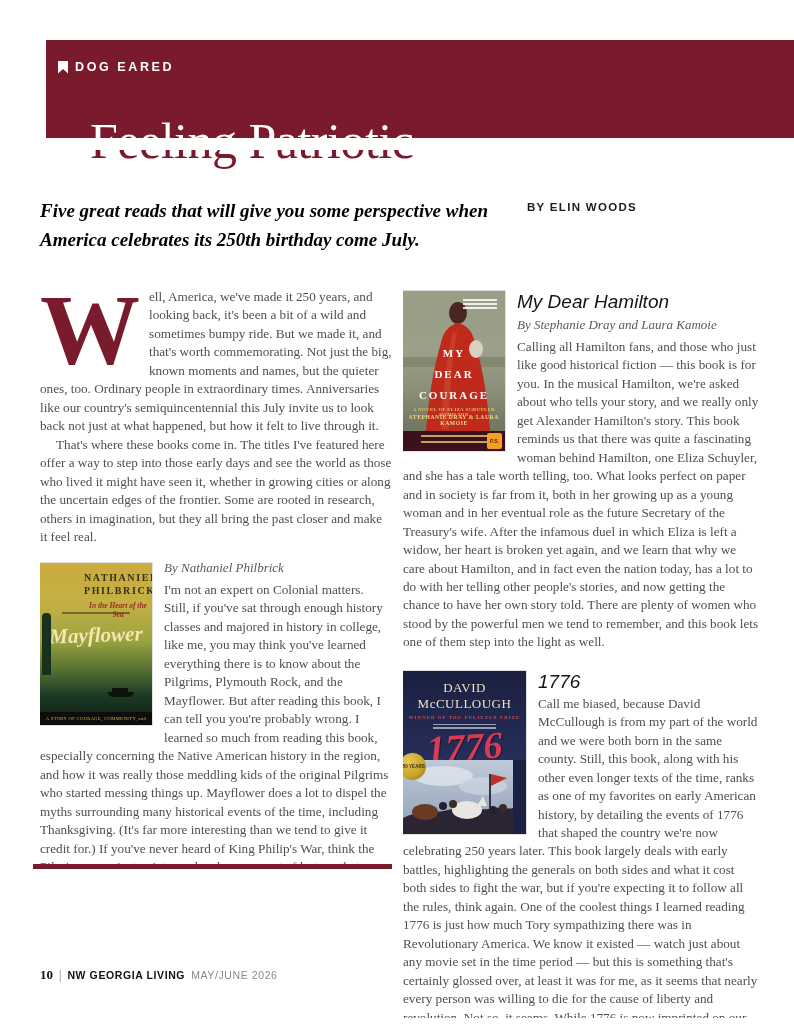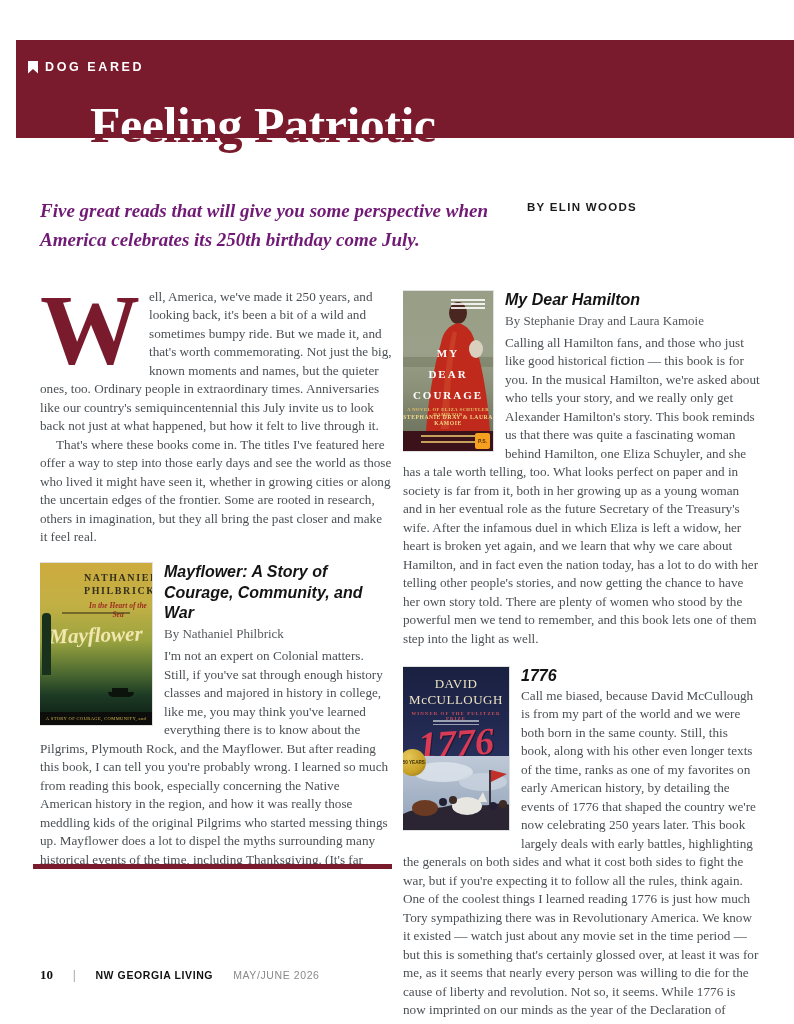--- a/index.html
+++ b/index.html
@@ -9,109 +9,109 @@
     --ink:#141414;
   }
   *{margin:0;padding:0;box-sizing:border-box;}
   html,body{background:#e9e9e9;}
   #page{
     position:relative;width:794px;height:1024px;background:#ffffff;
     margin:0 auto;overflow:hidden;
     font-family:"Liberation Serif", serif;
   }
   
-  .band{position:absolute;left:16px;top:40px;right:0;height:98px;background:var(--maroon);}
+  .band{position:absolute;left:46px;top:40px;right:0;height:98px;background:var(--maroon);}
   .section-label{
     position:absolute;left:12px;top:20px;display:flex;align-items:center;gap:7px;
     color:#fff;font-family:"Liberation Sans",sans-serif;font-size:12.5px;
     letter-spacing:2.6px;font-weight:600;
   }
   .bookmark{
     display:inline-block;width:10px;height:13px;background:#fff;
     clip-path:polygon(0 0,100% 0,100% 100%,50% 66%,0 100%);
   }
   .feature-title{
-    position:absolute;left:90px;top:96px;white-space:nowrap;
-    font-family:"Liberation Serif",serif;font-weight:bold;font-size:50px;letter-spacing:-.5px;
+    position:absolute;left:90px;top:112px;white-space:nowrap;
+    font-family:"Liberation Serif",serif;font-weight:normal;font-size:50px;letter-spacing:-.5px;
     background:linear-gradient(180deg,#ffffff 0 38px,var(--maroon) 38px);
     -webkit-background-clip:text;background-clip:text;color:transparent;
     z-index:2;
   }
   
   .deck{
     position:absolute;left:40px;top:197px;width:460px;
-    font-style:italic;font-weight:bold;font-size:19px;line-height:1.5;color:#701a75;
+    font-style:italic;font-weight:bold;font-size:19px;line-height:1.5;color:#000000;
   }
   .author-credit{
     position:absolute;left:527px;top:201px;
     font-family:"Liberation Sans",sans-serif;font-size:11.5px;font-weight:600;
     letter-spacing:1.3px;color:#1c1c1c;text-align:center;
   }
   
   .col{position:absolute;top:288px;overflow:hidden;}
   .col.left{left:40px;width:352px;height:576px;}
   .col.right{left:403px;width:357px;height:730px;}
   .bodytext{font-size:13.2px;line-height:1.4;color:var(--body);text-align:left;}
   .indent{text-indent:16px;}
   .dropcap{
     float:left;font-weight:bold;color:var(--maroon);
     font-size:100px;line-height:.72;padding:6px 9px 0 0;
   }
   .review h3{
-    font-family:"Liberation Sans",sans-serif;font-style:italic;font-weight:bold;
-    font-size:16px;line-height:1.3;color:var(--ink);padding-top:2px;
-  }
-  .review .by{font-size:13px;color:#555a5e;margin:2px 0 5px;}
+    font-family:"Liberation Sans",sans-serif;font-style:italic;font-weight:normal;
+    font-size:19px;line-height:1.3;color:var(--ink);padding-top:2px;
+  }
+  .review .by{font-style:italic;font-size:13px;color:#555a5e;margin:2px 0 5px;}
   .review{margin-top:13px;}
   .review + .review{margin-top:16px;}
   
   .cover{position:relative;float:left;margin:3px 12px 6px 0;box-shadow:0 0 0 1px rgba(0,0,0,.12);overflow:hidden;}
   .cover .ctxt{position:absolute;left:0;right:0;text-align:center;}
   
   .cov-may{width:112px;height:162px;background:linear-gradient(180deg,#cdab3e 0%,#c2b045 26%,#9aa33f 48%,#4c6a30 68%,#1c3a24 82%,#13281a 92%);}
   .cov-may .auth{top:8px;font-size:10px;font-weight:bold;letter-spacing:1.6px;color:#33301b;line-height:1.35;padding-left:44px;}
   .cov-may .credit{top:38px;font-style:italic;font-weight:bold;font-size:7.5px;color:#9e2c20;padding-left:44px;}
   .cov-may .microbar{position:absolute;left:22px;right:22px;top:49px;height:2px;background:rgba(60,50,20,.55);}
   .cov-may .mtitle{top:60px;font-style:italic;font-size:21px;color:#f2e7ae;transform:rotate(-2deg);font-weight:600;}
   .cov-may .trunk{position:absolute;left:2px;top:50px;width:9px;height:62px;background:#18301c;border-radius:4px 4px 0 0;}
   .cov-may .boat{position:absolute;right:18px;bottom:28px;width:26px;height:5px;background:#0c130c;border-radius:0 0 5px 5px;}
   .cov-may .boat:before{content:"";position:absolute;left:4px;top:-4px;width:16px;height:4px;background:#0c130c;}
   .cov-may .bband{position:absolute;left:0;right:0;bottom:0;height:13px;background:#0d0d0b;color:#d8b84a;font-size:4.5px;letter-spacing:.4px;line-height:13px;text-align:center;}
   
-  .cov-ham{width:90px;height:160px;background:linear-gradient(180deg,#999e86 0%,#9aa089 38%,#8a9078 62%,#747a63 82%,#6a7058 100%);}
+  .cov-ham{width:102px;height:160px;background:linear-gradient(180deg,#999e86 0%,#9aa089 38%,#8a9078 62%,#747a63 82%,#6a7058 100%);}
   .cov-ham svg{position:absolute;left:0;top:0;}
   .cov-ham .blurb{position:absolute;right:8px;top:8px;width:34px;}
   .cov-ham .blurb i{display:block;height:2px;background:rgba(255,255,255,.85);margin-bottom:2px;}
   .cov-ham .t1{top:52px;font-size:11px;letter-spacing:2px;color:#fff;line-height:1.9;font-weight:600;}
   .cov-ham .sub{top:116px;font-size:4.6px;letter-spacing:.5px;color:#e9c36a;font-weight:bold;}
   .cov-ham .auth{top:123px;font-size:5.6px;letter-spacing:.6px;color:#f3d98c;font-weight:bold;}
   .cov-ham .bband{position:absolute;left:0;right:0;bottom:0;height:20px;background:#3c121a;}
   .cov-ham .bband i{display:block;height:2px;background:rgba(233,195,106,.8);margin:4px 18px 0;}
   .cov-ham .badge{position:absolute;right:3px;bottom:2px;width:15px;height:16px;background:#f5a11f;border-radius:2px;
      font-family:"Liberation Sans",sans-serif;font-size:5px;font-weight:bold;color:#5b2c07;text-align:center;line-height:16px;}
   
-  .cov-1776{width:106px;height:163px;background:#1c2244;}
+  .cov-1776{width:123px;height:163px;background:#1c2244;}
   .cov-1776 .top{position:absolute;left:0;top:0;right:0;height:89px;background:linear-gradient(180deg,#1a2040,#262e5a);}
   .cov-1776 .auth{top:9px;font-size:13px;color:#ece3c3;letter-spacing:.5px;line-height:1.25;}
   .cov-1776 .award{top:44px;font-size:4.8px;letter-spacing:1.1px;color:#c8505a;font-weight:bold;}
   .cov-1776 .blurb{position:absolute;left:30px;right:30px;top:53px;}
   .cov-1776 .blurb i{display:block;height:1.5px;background:rgba(255,255,255,.55);margin-bottom:2px;}
   .cov-1776 .num{top:54px;font-style:italic;font-weight:bold;font-size:38px;color:#d93a55;transform:rotate(-4deg);text-shadow:1px 1px 0 rgba(0,0,0,.4);}
   .cov-1776 .badge{position:absolute;left:-4px;top:82px;width:27px;height:27px;border-radius:50%;
      background:radial-gradient(circle at 35% 30%,#e5c75a,#c9a227 60%,#8a6d1a);
      font-family:"Liberation Sans",sans-serif;font-size:4.6px;font-weight:bold;color:#3c2e06;
      display:flex;align-items:center;justify-content:center;text-align:center;z-index:3;}
   .cov-1776 svg{position:absolute;left:0;bottom:0;}
   
   .rule{position:absolute;left:33px;top:864px;width:359px;height:5px;background:var(--maroon);}
   .pull-quote{
     position:absolute;left:40px;top:877px;width:360px;
     font-weight:bold;font-size:22px;line-height:1.28;color:var(--navy);letter-spacing:-.2px;
   }
-  .footer{position:absolute;left:40px;top:967px;display:flex;align-items:baseline;gap:20px;justify-content:flex-end;}
+  .footer{position:absolute;left:40px;top:967px;display:flex;align-items:baseline;gap:6px;justify-content:flex-end;}
   .footer .pg{font-weight:bold;font-size:13px;color:#111;}
   .footer .sep{color:#777;font-size:12px;}
   .footer .mag{font-family:"Liberation Sans",sans-serif;font-weight:bold;font-size:10.5px;letter-spacing:.6px;color:#111;}
   .footer .issue{font-family:"Liberation Sans",sans-serif;font-size:10.5px;letter-spacing:.6px;color:#8a8a8a;}
 </style>
 </head>
 <body>
 
 <div id="page">
 
@@ -136,21 +136,20 @@
           <div>NATHANIEL</div>
           <div>PHILBRICK</div>
         </div>
         <div class="ctxt credit">In the Heart of the Sea</div>
         <div class="microbar"></div>
         <div class="ctxt mtitle">Mayflower</div>
         <div class="trunk"></div>
         <div class="boat"></div>
         <div class="bband">A STORY OF COURAGE, COMMUNITY, and WAR</div>
       </div>
-      <h3>Mayflower: A Story of Courage, Community, and War</h3>
       <p class="by">By Nathaniel Philbrick</p>
       <p class="bodytext">I'm not an expert on Colonial matters. Still, if you've sat through enough history classes and majored in history in college, like me, you may think you've learned everything there is to know about the Pilgrims, Plymouth Rock, and the Mayflower. But after reading this book, I can tell you you're probably wrong. I learned so much from reading this book, especially concerning the Native American history in the region, and how it was really those meddling kids of the original Pilgrims who started messing things up. Mayflower does a lot to dispel the myths surrounding many historical events of the time, including Thanksgiving. (It's far more interesting than we tend to give it credit for.) If you've never heard of King Philip's War, think the Pilgrims were just quiet people who were sort of lost, or that Massasoit was just being a nice guy, think again. History is, as always, far more interesting than the simple myths.</p>
     </section>
   </div>
 
   <div class="col right">
     <section class="review" style="margin-top:0">
       <div class="cover cov-ham">
         <svg width="110" height="160" viewBox="0 0 110 160">
           <rect x="0" y="66" width="110" height="10" fill="#7c8268" opacity=".7"></rect>

